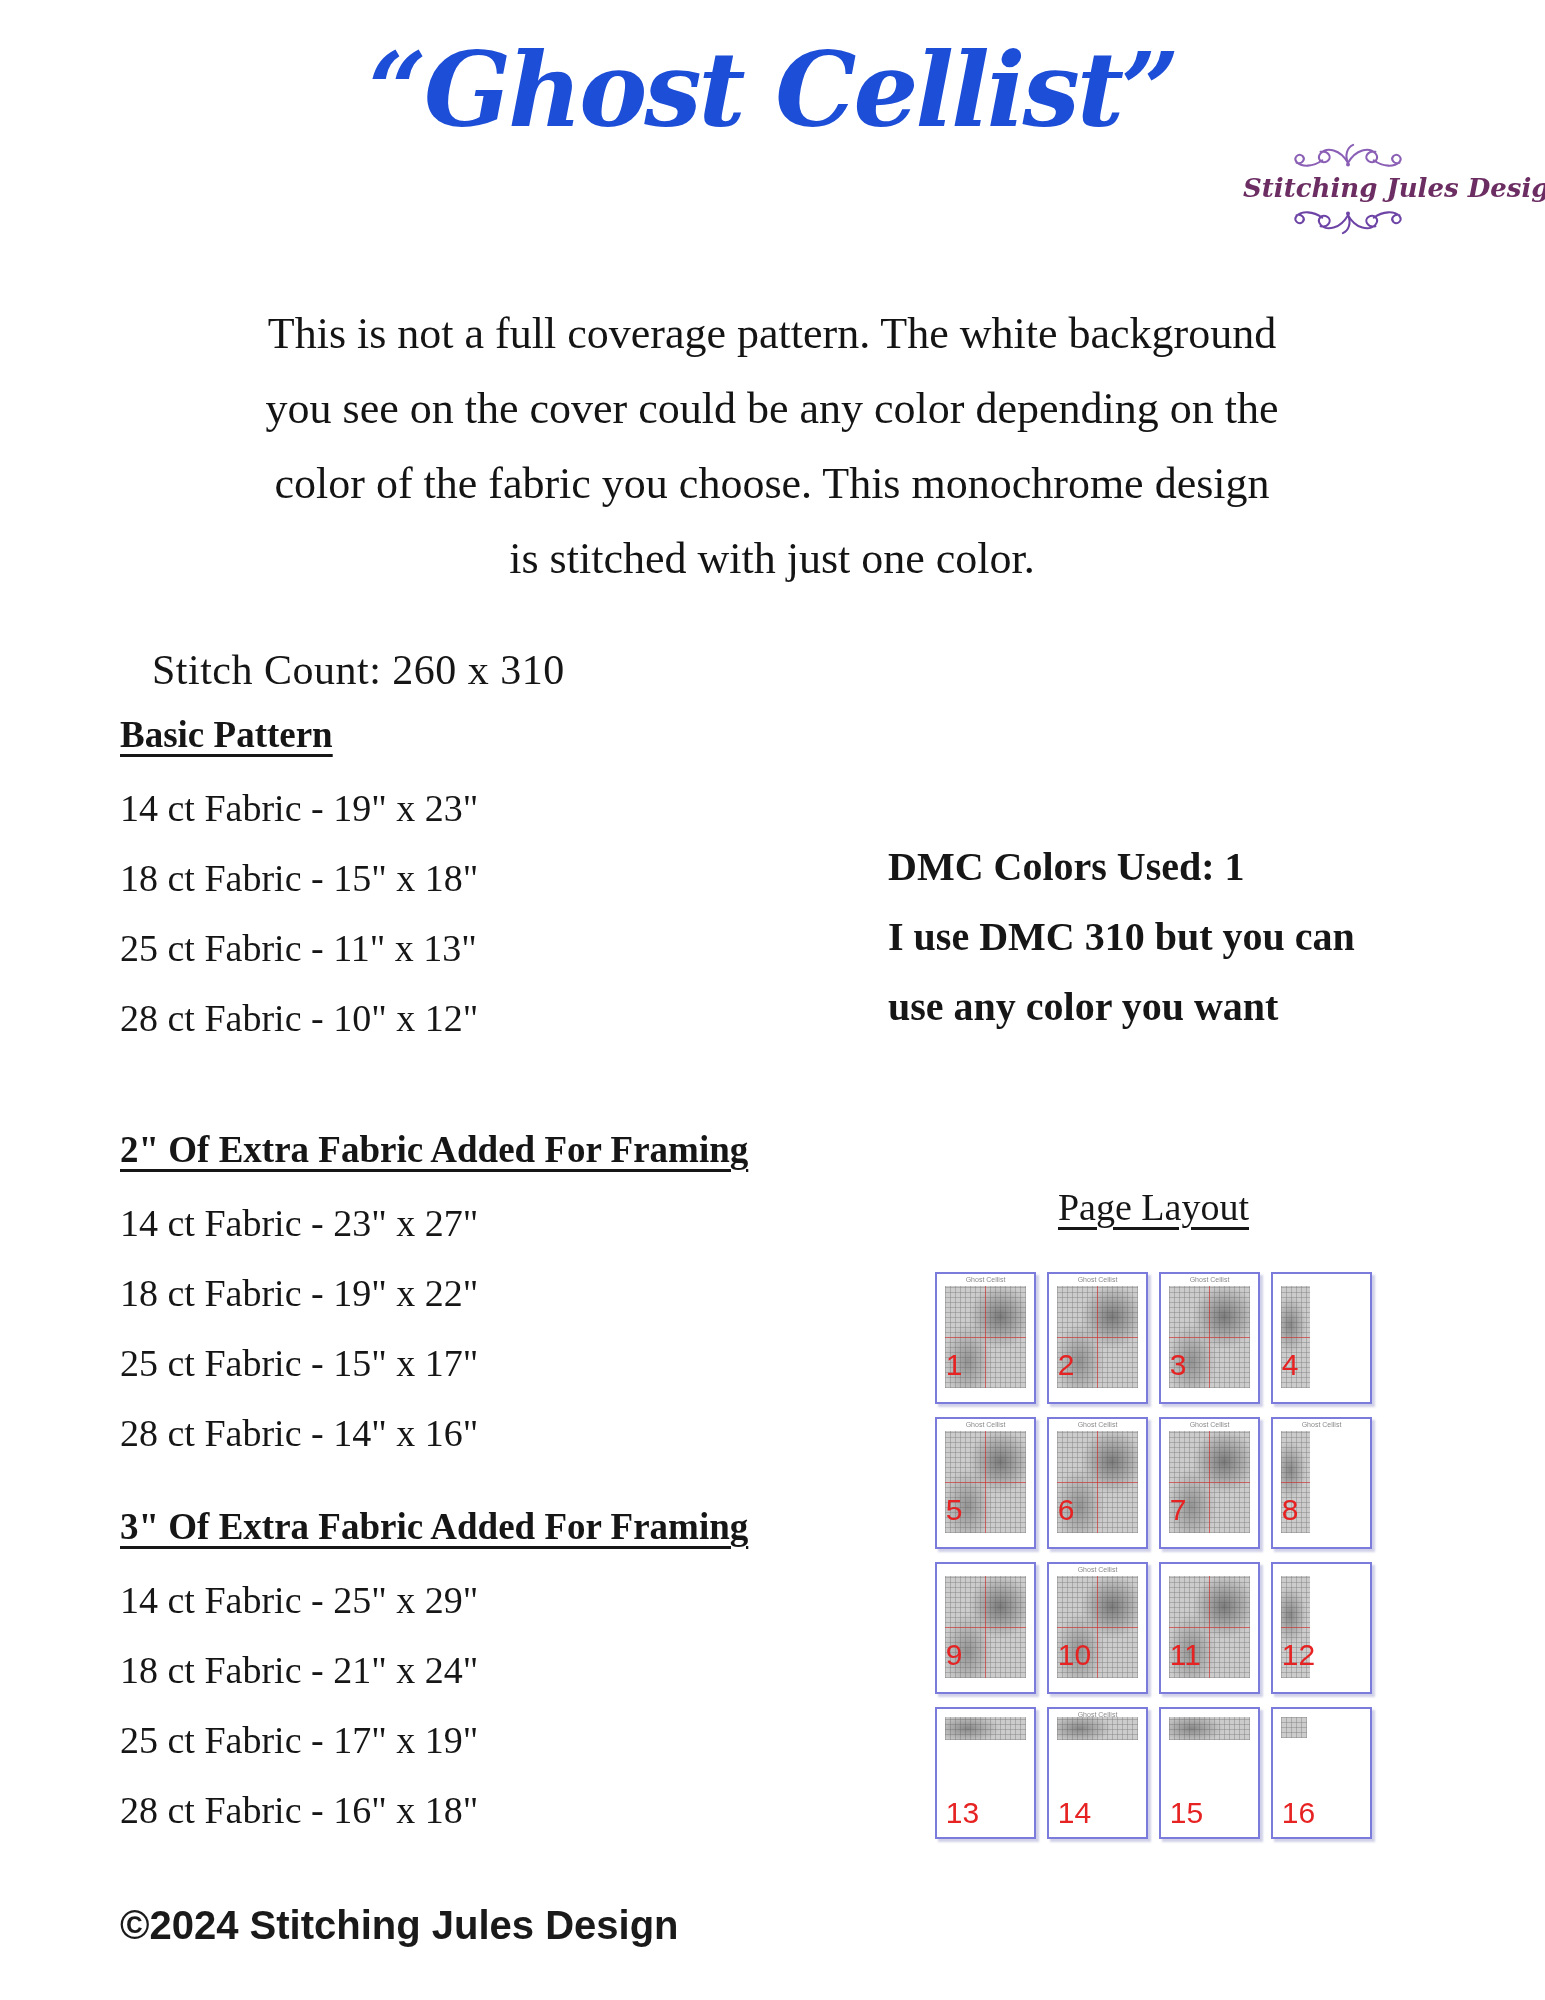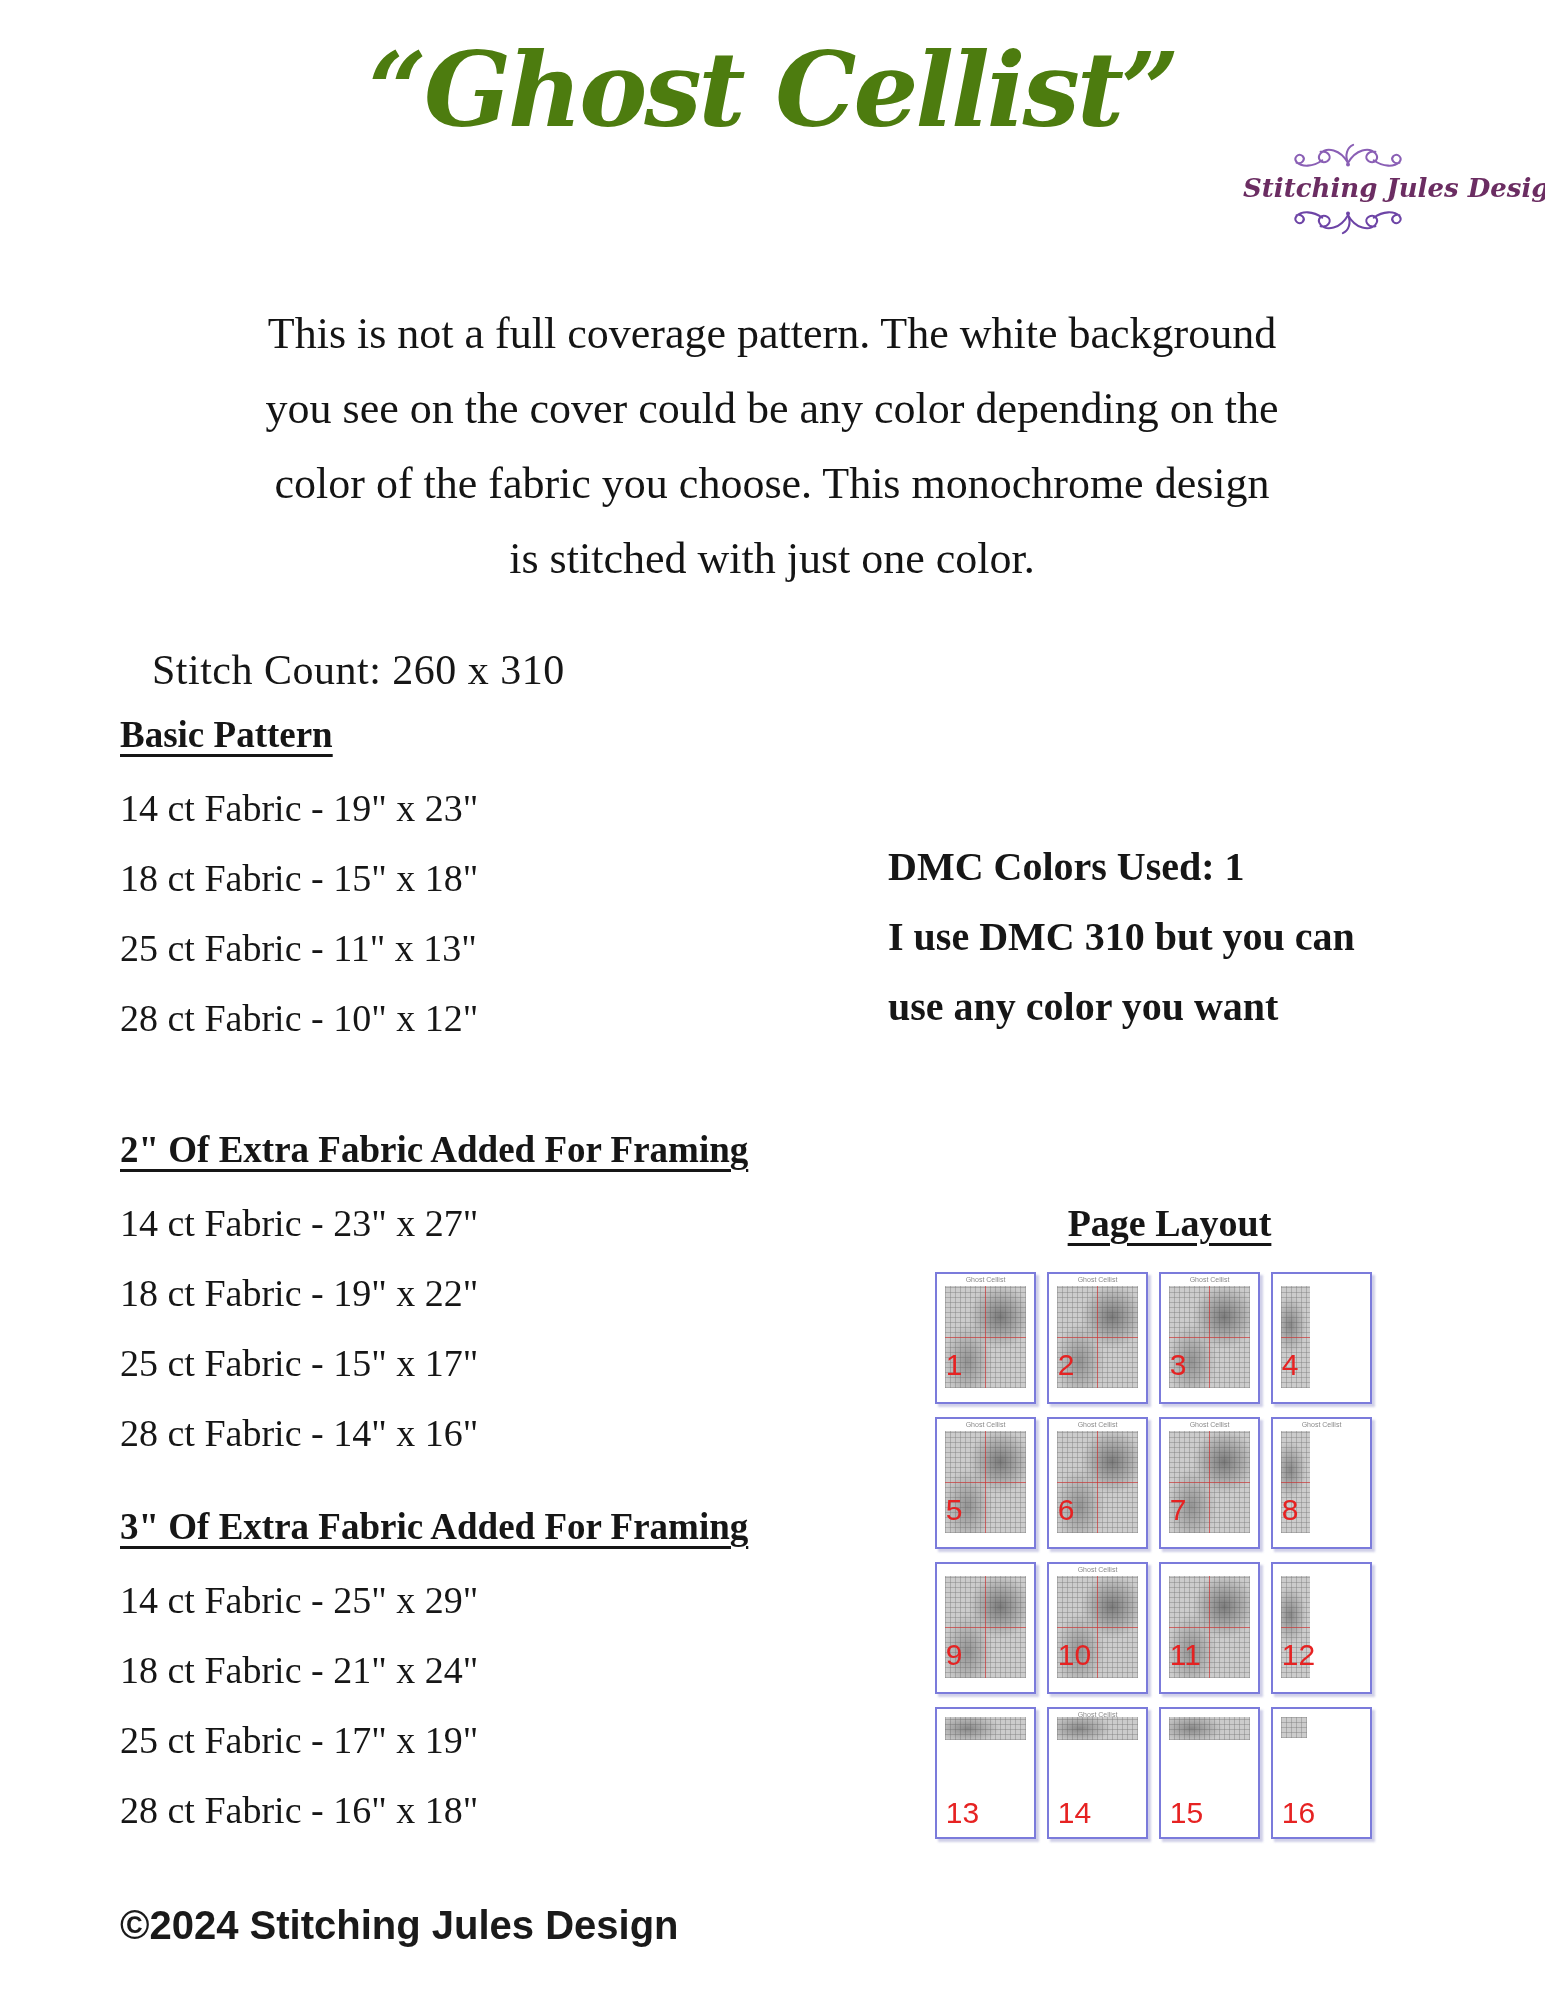--- a/index.html
+++ b/index.html
@@ -8,21 +8,21 @@
     color:#161616; font-family:"Liberation Serif", serif; overflow:hidden;
   }
 
   
   .main-title {
     position:absolute; top:14px; left:0; width:100%; margin:0;
     text-align:center;
     font-family:"DejaVu Serif", serif;
     font-style:italic; font-weight:700;
     font-size:102px; line-height:1.5; letter-spacing:-3px;
-    color:#4d7c0f;
+    color:#1d4ed8;
   }
 
   
   .logo { position:absolute; top:138px; left:1243px; width:210px; text-align:center; }
   .flourish { display:block; margin:0 auto; width:120px; height:36px; color:var(--flourish-purple,#8a5fb5); }
   .flourish.bottom { transform:rotate(180deg); color:#6d44a6; margin-top:1px; }
   .logo-text {
     font-family:"DejaVu Serif", serif; font-style:italic; font-weight:700;
     font-size:26px; line-height:1.1; color:var(--logo-purple,#6b2d62); white-space:nowrap;
   }
@@ -49,22 +49,22 @@
   .sec.framing3 { top:1505px; }
 
   
   .dmc {
     position:absolute; top:832px; left:888px; width:580px;
     font-weight:700; font-size:40px; line-height:70px;
   }
 
   
   .pl-heading {
-    position:absolute; top:1185px; left:935px; width:437px; margin:16px;
-    text-align:center; font-size:38px; font-weight:700; line-height:1.2;
+    position:absolute; top:1185px; left:935px; width:437px; margin:0;
+    text-align:center; font-size:38px; font-weight:400; line-height:1.2;
     text-decoration:underline; text-decoration-thickness:3px; text-underline-offset:7px;
   }
   .pl-grid {
     position:absolute; top:1272px; left:935px; width:437px;
     display:grid; grid-template-columns:repeat(4,101px); grid-auto-rows:132px;
     gap:13px 11px;
   }
   .page-cell {
     position:relative; background:#ffffff;
     border:2px solid var(--page-border,#7b7bdb);

